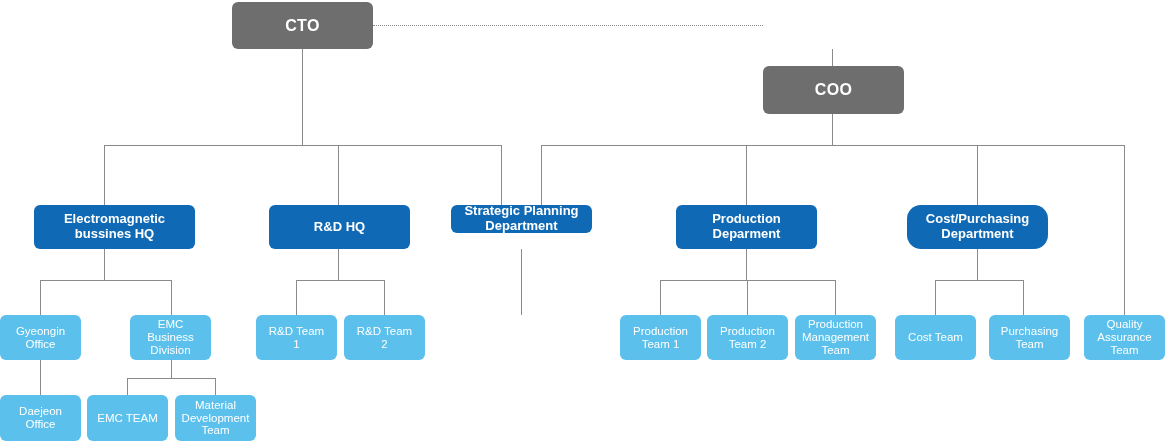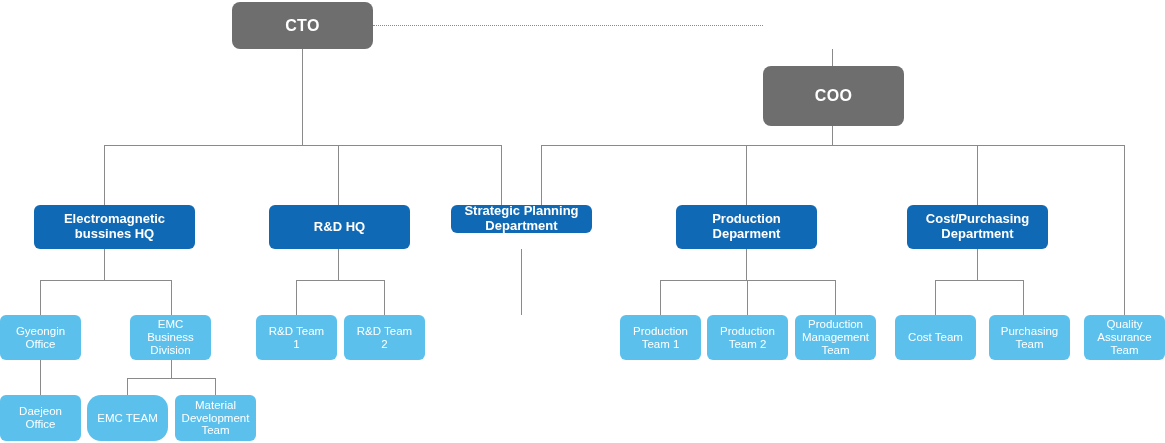--- a/index.html
+++ b/index.html
@@ -30,21 +30,20 @@
     line-height: 1.12;
     padding: 2px 4px;
     z-index: 3;
   }
   .node span { display: block; width: 100%; }
   .lvl-exec {
     background: #6e6e6e;
     font-size: 16px;
     font-weight: bold;
     letter-spacing: 0.4px;
-    border-radius: 8px;
   }
   .lvl-dept {
     background: #1069b4;
     font-size: 13px;
     font-weight: bold;
   }
   .lvl-team {
     background: #5bc0ec;
     font-size: 11.5px;
     font-weight: normal;
@@ -116,21 +115,21 @@
   <div class="vline" style="left:835px; top:280px; height:35px;"></div>
 
   <div class="vline" style="left:977px; top:249px; height:31px;"></div>
   <div class="hline" style="left:935px; top:280px; width:88px;"></div>
   <div class="vline" style="left:935px; top:280px; height:35px;"></div>
   <div class="vline" style="left:1023px; top:280px; height:35px;"></div>
 
   <div class="node lvl-exec" style="left:232px; top:2px; width:141px; height:47px;">
     <span>CTO</span>
   </div>
-  <div class="node lvl-exec" style="left:763px; top:66px; width:141px; height:60px;">
+  <div class="node lvl-exec" style="left:763px; top:66px; width:141px; height:48px;">
     <span>COO</span>
   </div>
 
   <div class="node lvl-dept" style="left:34px; top:205px; width:161px; height:44px;">
     <div>
       <span>Electromagnetic</span>
       <span>bussines HQ</span>
     </div>
   </div>
   <div class="node lvl-dept" style="left:269px; top:205px; width:141px; height:44px;">
@@ -143,21 +142,21 @@
       <span>Strategic Planning</span>
       <span>Department</span>
     </div>
   </div>
   <div class="node lvl-dept" style="left:676px; top:205px; width:141px; height:44px;">
     <div>
       <span>Production</span>
       <span>Deparment</span>
     </div>
   </div>
-  <div class="node lvl-dept" style="left:907px; top:205px; width:141px; height:44px;">
+  <div class="node lvl-dept" style="left:907px; top:205px; width:141px; height:44px;border-radius:14px;">
     <div>
       <span>Cost/Purchasing</span>
       <span>Department</span>
     </div>
   </div>
 
   <div class="node lvl-team" style="left:0px; top:315px; width:81px; height:45px;">
     <div>
       <span>Gyeongin</span>
       <span>Office</span>
@@ -217,21 +216,21 @@
       <span>Assurance Team</span>
     </div>
   </div>
 
   <div class="node lvl-team" style="left:0px; top:395px; width:81px; height:46px;">
     <div>
       <span>Daejeon</span>
       <span>Office</span>
     </div>
   </div>
-  <div class="node lvl-team" style="left:87px; top:395px; width:81px; height:46px;border-radius:14px;">
+  <div class="node lvl-team" style="left:87px; top:395px; width:81px; height:46px;">
     <div>
       <span>EMC TEAM</span>
     </div>
   </div>
   <div class="node lvl-team" style="left:175px; top:395px; width:81px; height:46px;">
     <div>
       <span>Material</span>
       <span>Development</span>
       <span>Team</span>
     </div>

